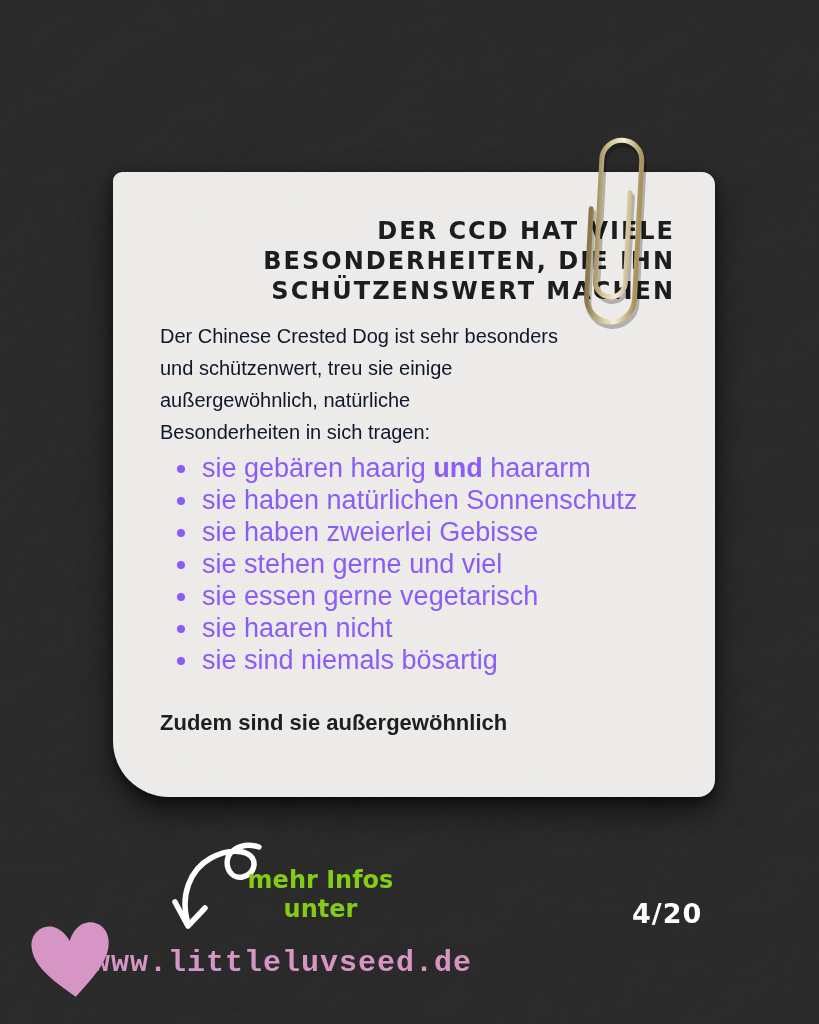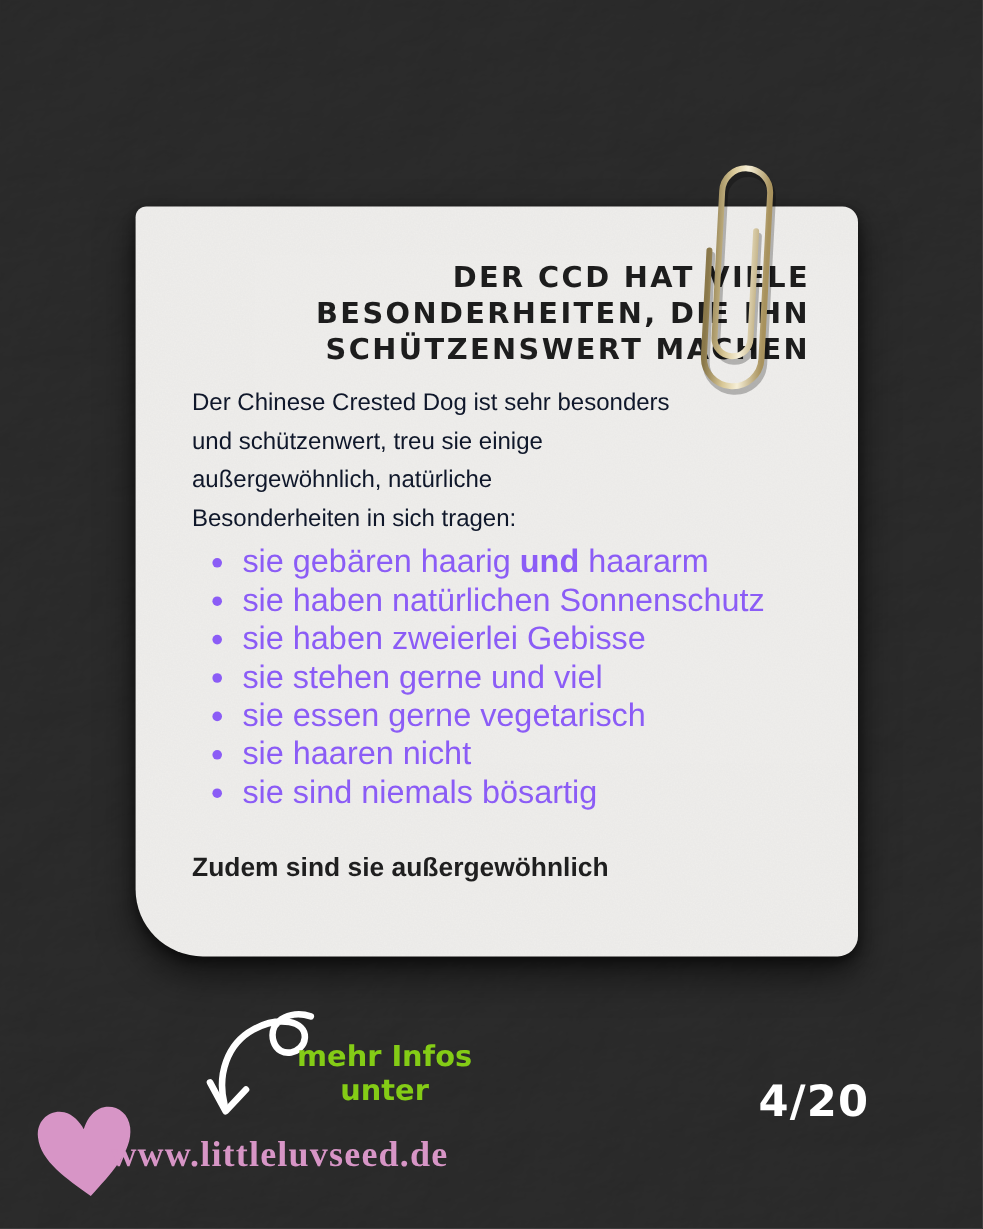--- a/index.html
+++ b/index.html
@@ -105,38 +105,38 @@
     line-height: 29px;
     z-index: 2;
   }
   .page-indicator {
     position: absolute;
     left: 632px;
     top: 898px;
     color: #ffffff;
     font-family: "DejaVu Sans", sans-serif;
     font-weight: 800;
-    font-size: 36px;
+    font-size: 27px;
     letter-spacing: 1px;
     z-index: 2;
     text-align: right;
   }
   .heart-svg {
     position: absolute;
     left: 26px;
     top: 916px;
     z-index: 2;
     transform: rotate(-6deg);
   }
   .site-url {
     position: absolute;
     left: 92px;
     top: 946px;
     color: #d795c6;
-    font-family: Liberation Serif, serif;
+    font-family: Liberation Mono, monospace;
     font-weight: 800;
     font-size: 30px;
     letter-spacing: 1px;
     z-index: 2;
   }
 </style>
 </head>
 <body>
 
 <div class="page">

